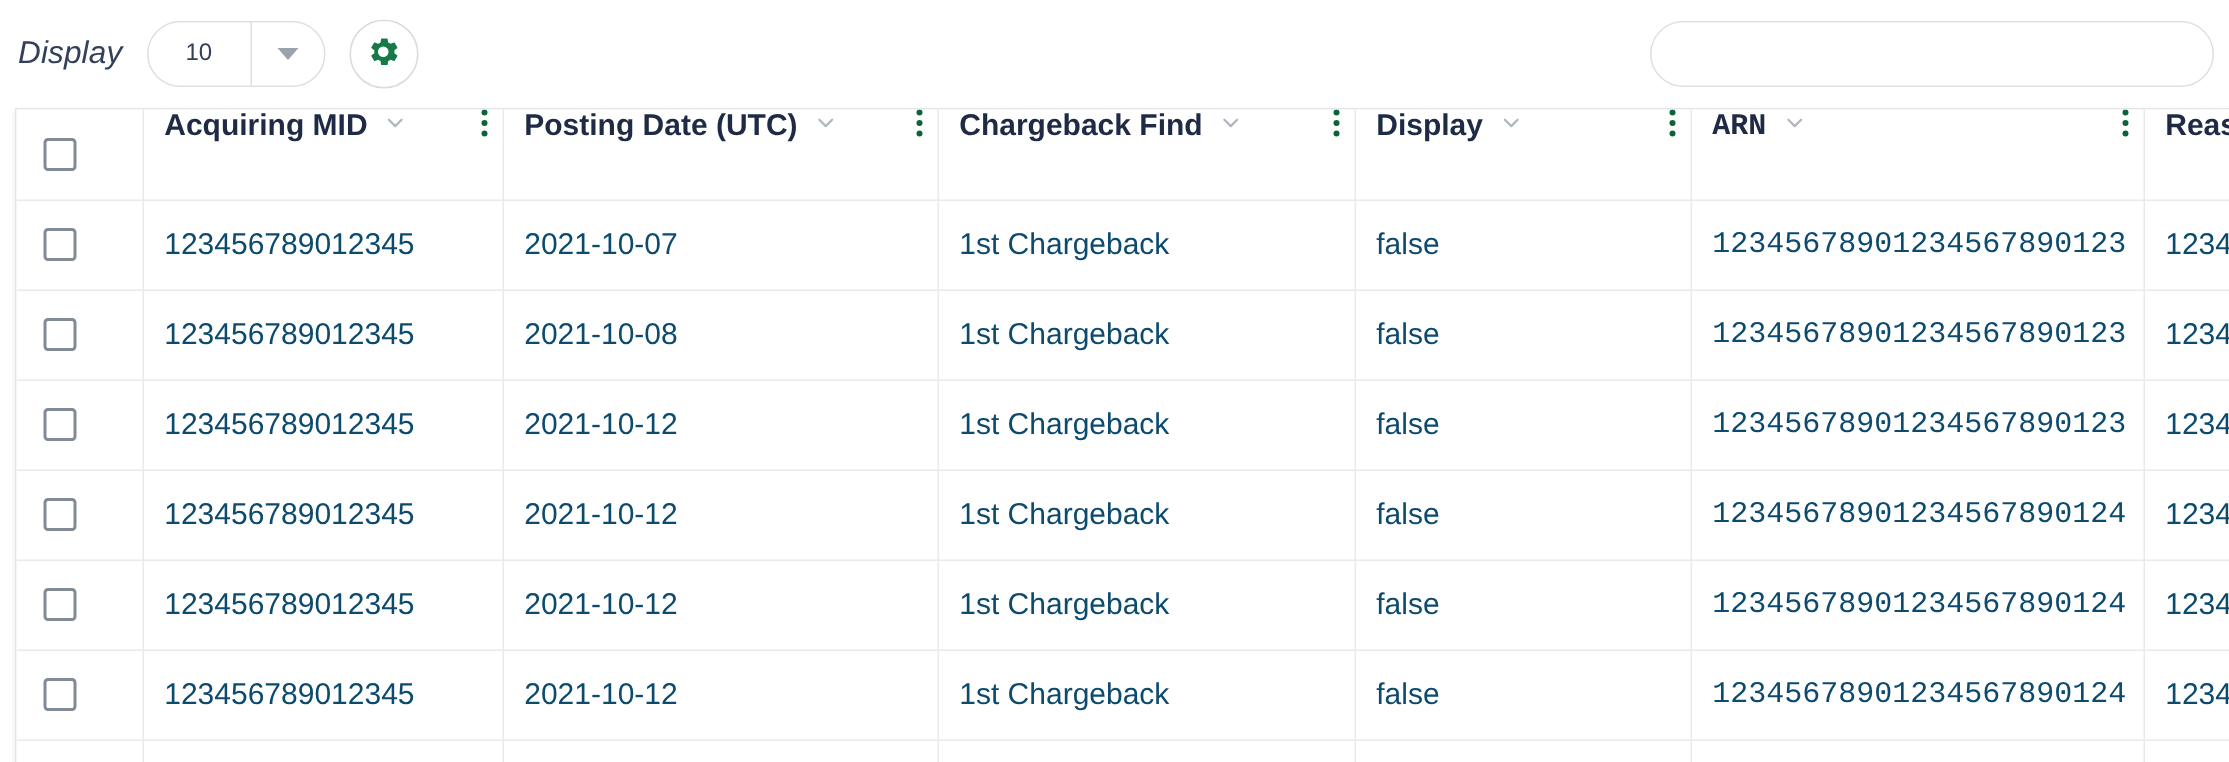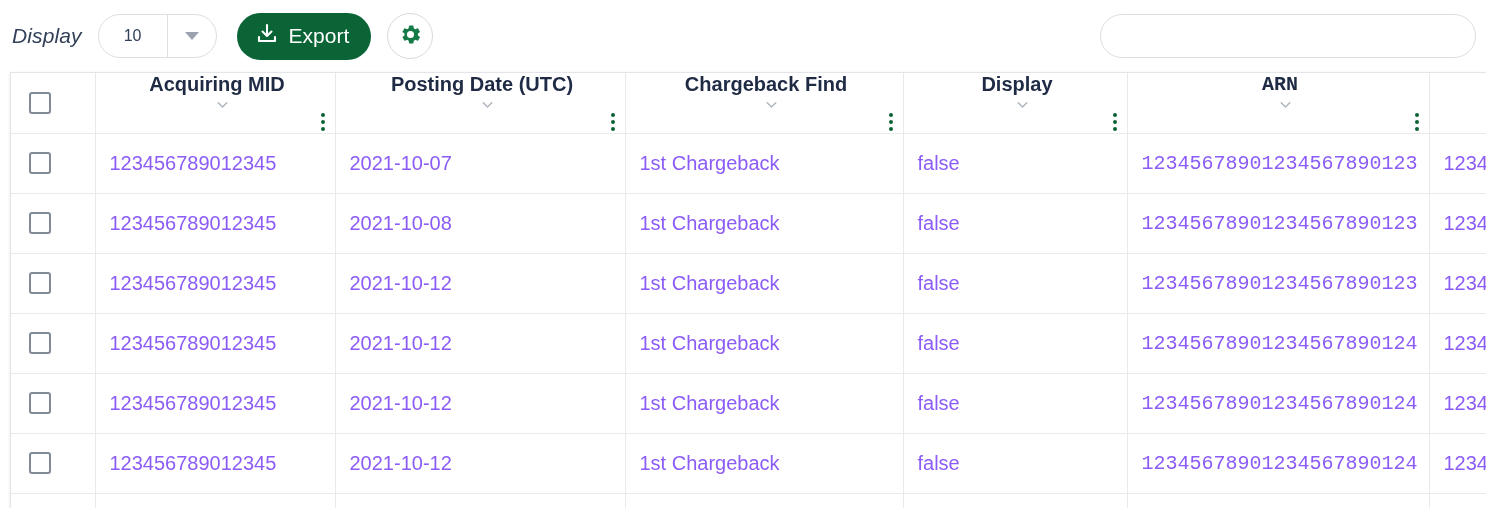--- a/index.html
+++ b/index.html
@@ -143,36 +143,34 @@
     white-space: nowrap;
   }
   table.grid th {
     font-size: 20px;
     font-weight: bold;
     color: #1f2b45;
     padding: 0 10px 0 14px;
   }
   table.grid td {
     font-size: 20px;
-    color: #8b5cf6;
+    color: #0c4a6e;
   }
   .col-check { width: 84px; }
   .col-mid { width: 240px; }
   .col-date { width: 290px; }
   .col-stage { width: 278px; }
   .col-reversal { width: 224px; }
   .col-arn { width: 302px; font-family: Liberation Mono, monospace; }
   .col-reason { width: 262px; }
 
   .th-inner {
     display: flex;
-    align-items: center;
     height: 100%;
     width: 100%;
-    flex-direction: column;
   }
   .th-label { white-space: nowrap; }
   .hdr-caret {
     margin-left: 10px;
     flex: none;
     display: inline-flex;
   }
   .kebab {
     margin-left: auto;
     padding-left: 12px;
@@ -209,30 +207,20 @@
 
   <span class="display-label">Display</span>
 
   <div class="page-size">
     <span class="page-size-value">10</span>
     <span class="page-size-caret">
       <span class="caret-down"></span>
     </span>
   </div>
 
-  <button class="export-btn">
-    <span>
-      <svg width="24" height="24" viewBox="0 0 24 24" fill="none" stroke="#ffffff" stroke-width="2.1" stroke-linecap="round" stroke-linejoin="round">
-        <path d="M12 3v10"></path>
-        <path d="M7.5 9.5 12 14l4.5-4.5"></path>
-        <path d="M4 15v4h16v-4"></path>
-      </svg>
-    </span>
-    <span>Export</span>
-  </button>
 
   <button class="gear-btn">
     <span>
       <svg width="25" height="25" viewBox="0 0 24 24" fill="#157a47">
         <path d="M19.1 12.9c.04-.3.06-.6.06-.9s-.02-.6-.06-.9l1.77-1.36a.45.45 0 0 0 .11-.56l-1.68-2.9a.44.44 0 0 0-.54-.19l-2.08.83a6.3 6.3 0 0 0-1.56-.9l-.31-2.2a.44.44 0 0 0-.44-.37h-3.36a.44.44 0 0 0-.43.37l-.32 2.2c-.56.23-1.08.54-1.56.9l-2.08-.83a.44.44 0 0 0-.53.19l-1.68 2.9a.44.44 0 0 0 .1.56L6.3 11.1a7.1 7.1 0 0 0 0 1.8l-1.77 1.36a.45.45 0 0 0-.1.56l1.68 2.9c.1.19.33.26.53.19l2.08-.83c.48.36 1 .67 1.56.9l.32 2.2c.03.21.21.37.43.37h3.36c.22 0 .4-.16.44-.37l.31-2.2c.56-.23 1.08-.54 1.56-.9l2.08.83c.2.07.43 0 .54-.19l1.68-2.9a.45.45 0 0 0-.11-.56L19.1 12.9zM12 15.4a3.4 3.4 0 1 1 0-6.8 3.4 3.4 0 0 1 0 6.8z"></path>
       </svg>
     </span>
   </button>
 
   <div class="find-wrap">

